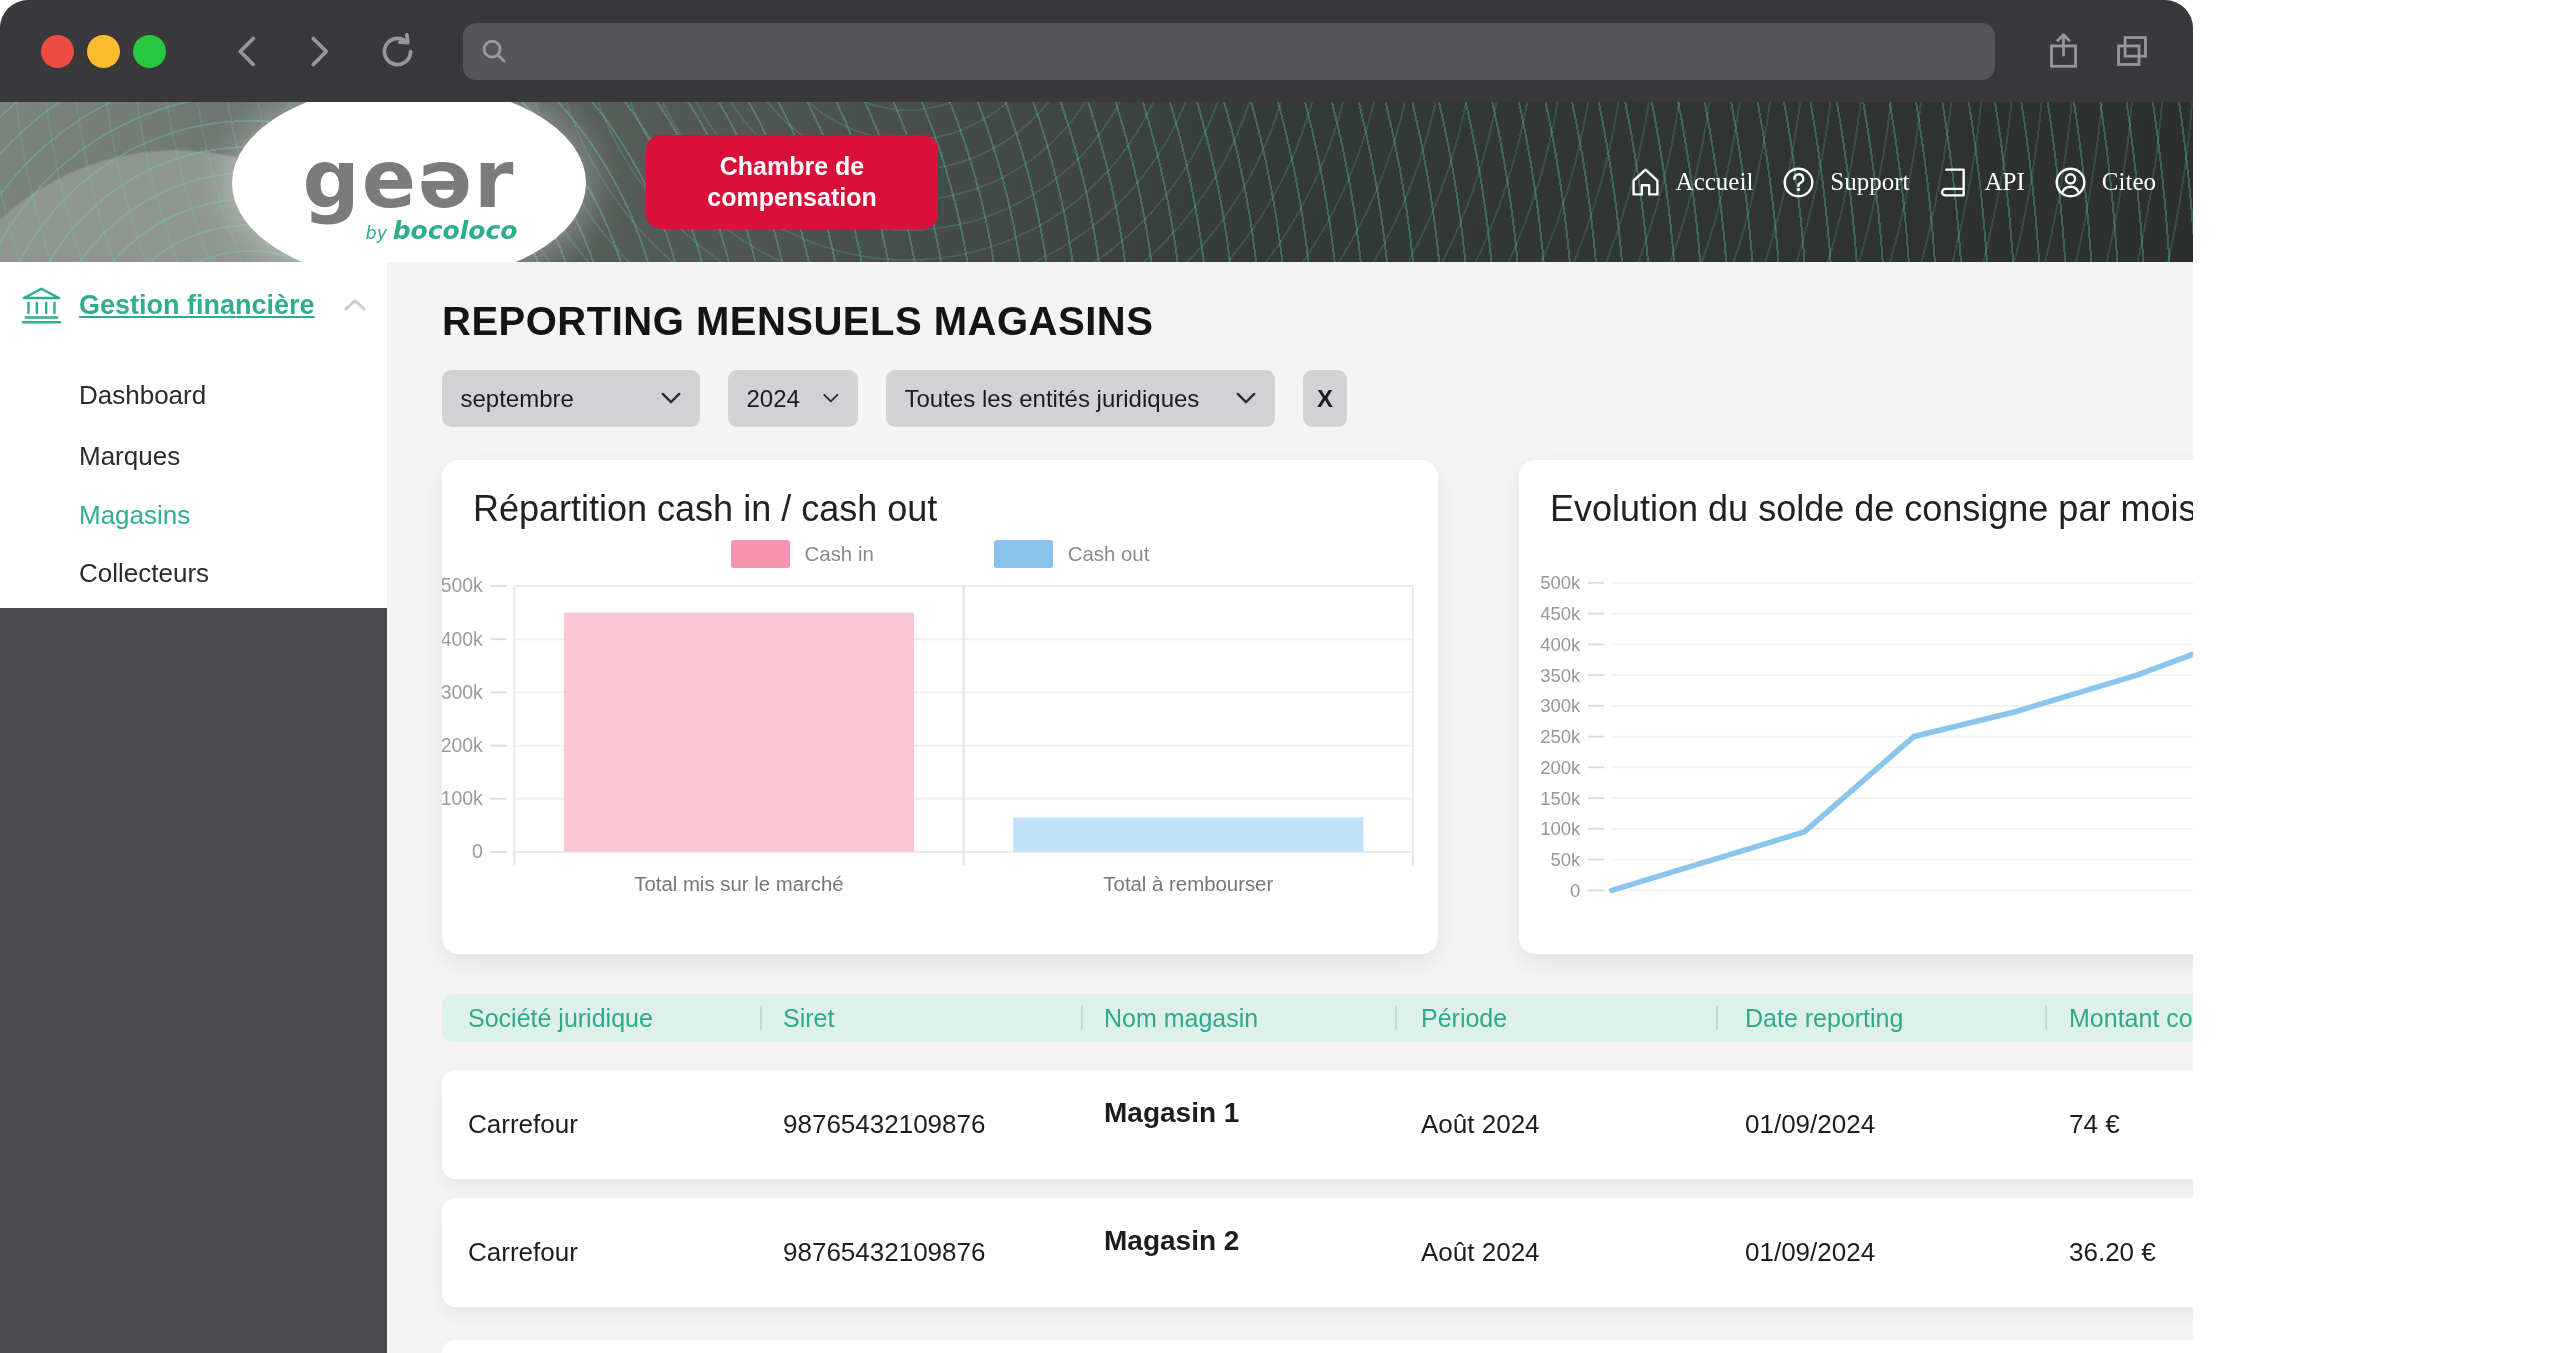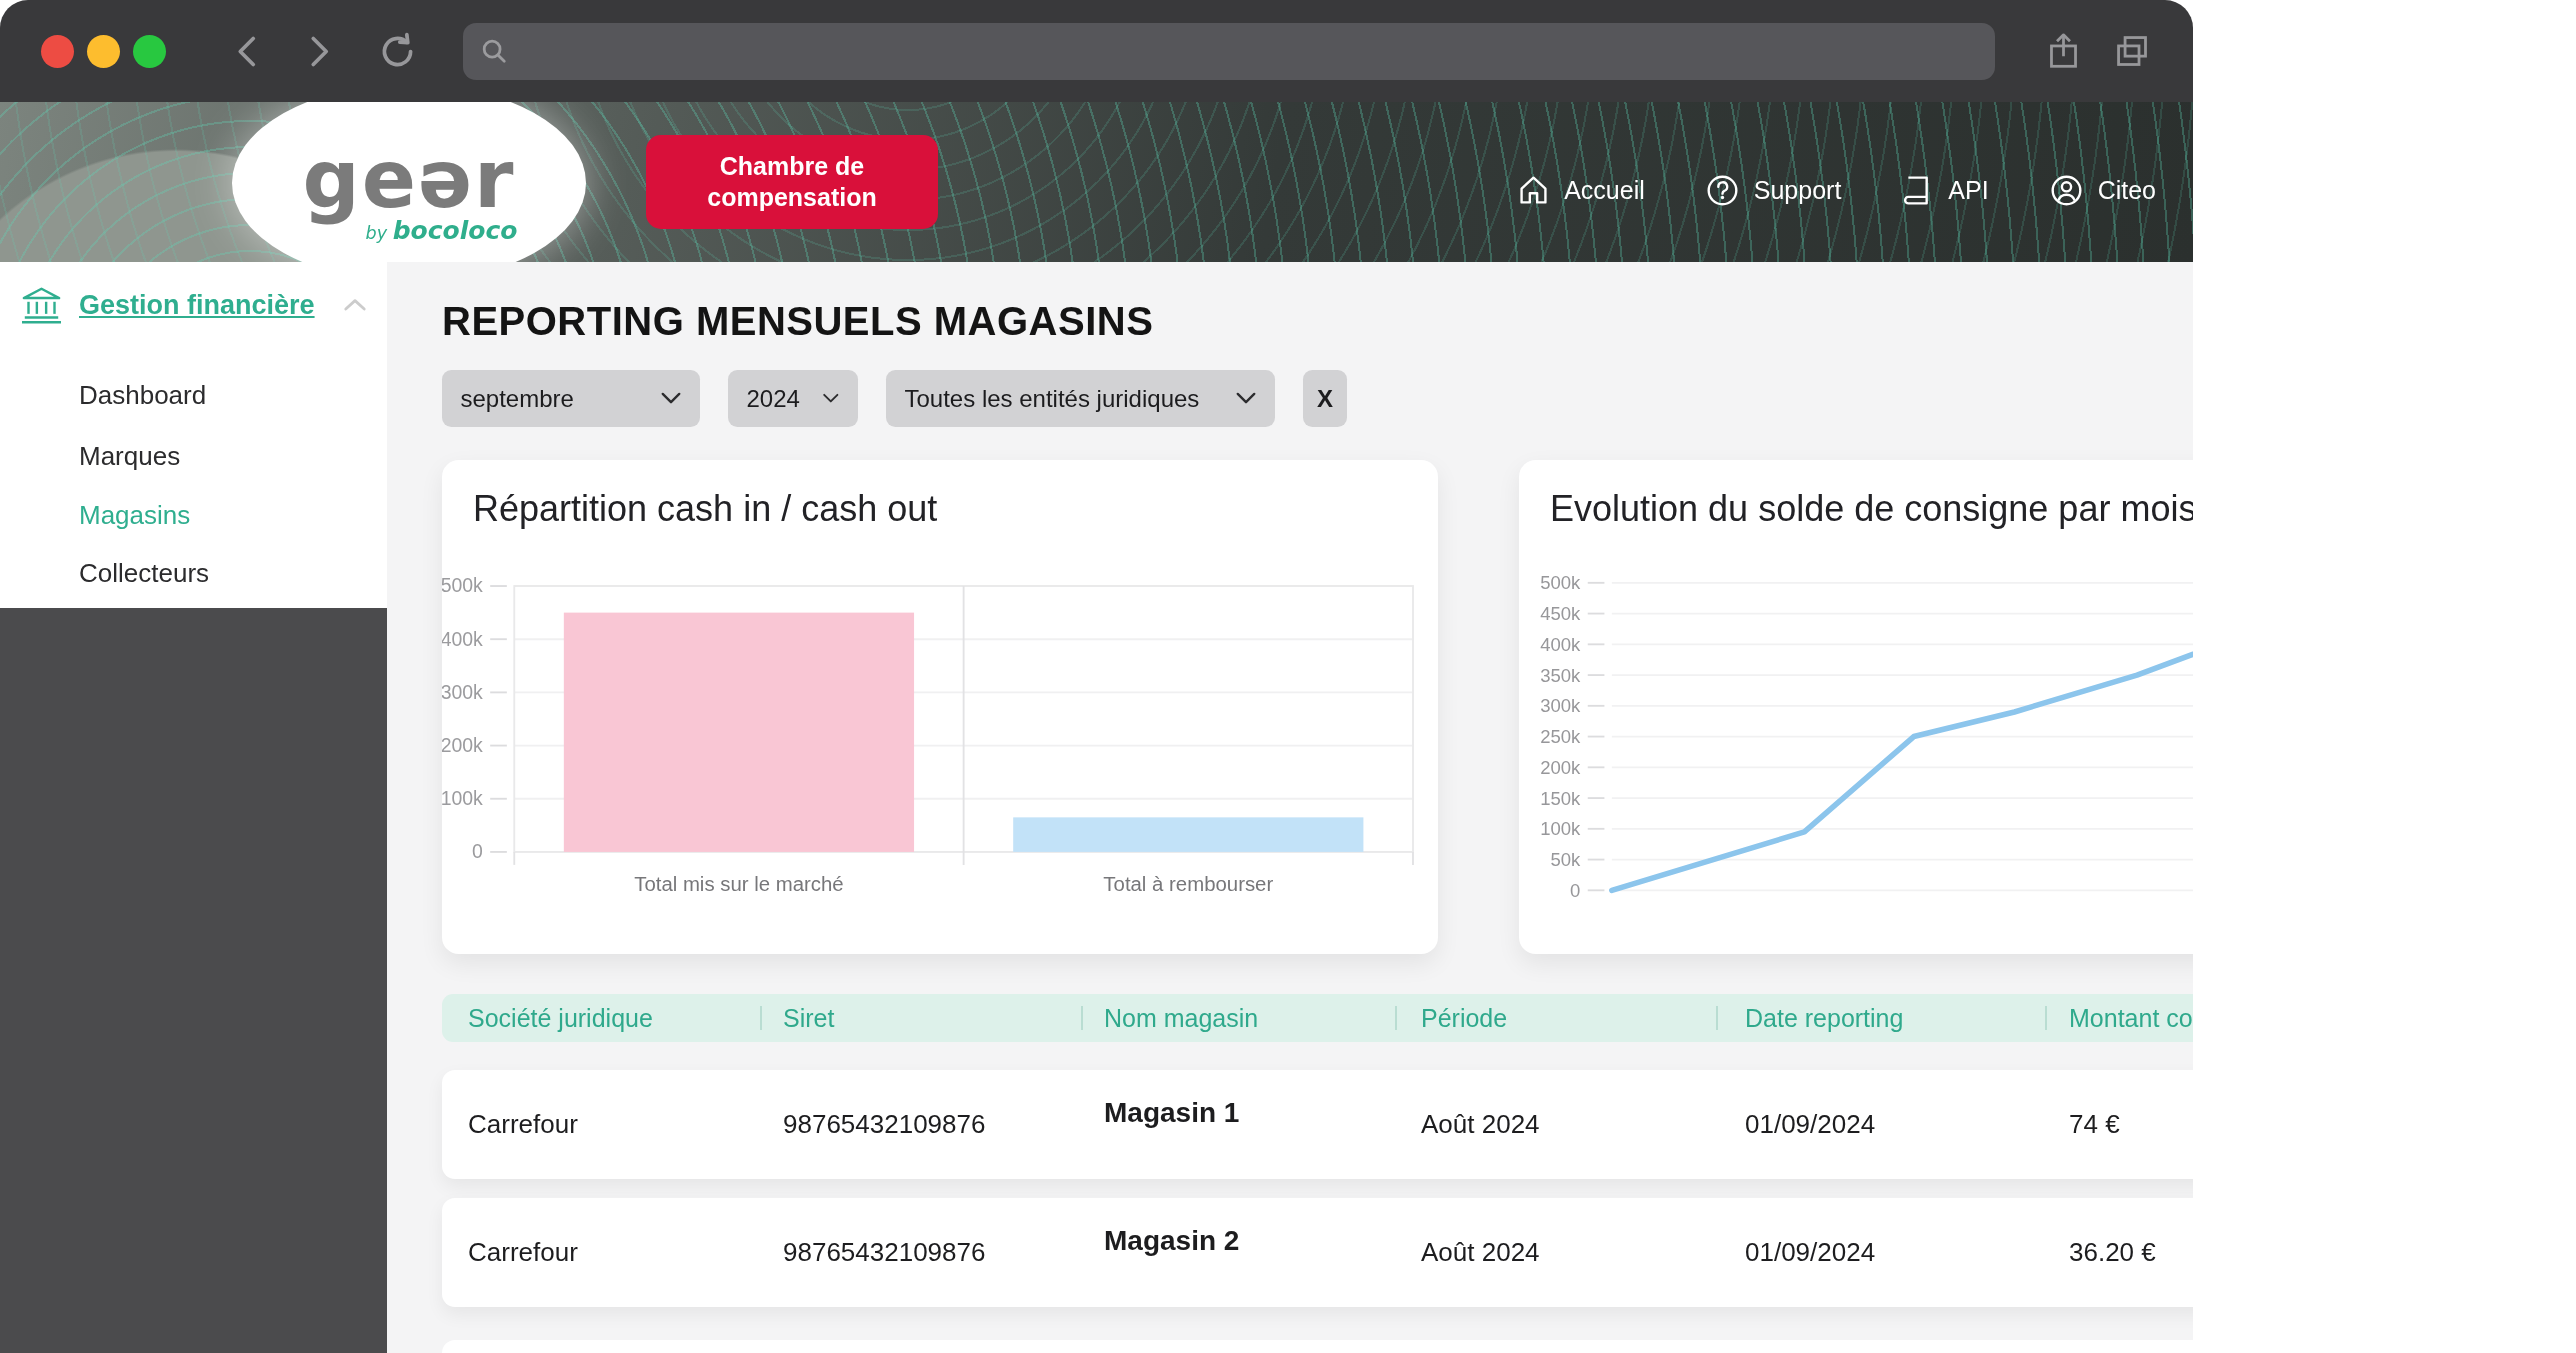--- a/index.html
+++ b/index.html
@@ -24,21 +24,21 @@
       radial-gradient(circle 259px at 176px 306px, #8f968f 99%, rgba(143,150,143,0) 100%),
       linear-gradient(100deg,#7c847e 0%,#565d59 28%,#343a38 58%,#2b302e 100%);
   }
   .logo-pill { position:absolute; left:232px; top:-18.5px; width:354px; height:198px; background:#ffffff; border-radius:50%;
     box-shadow:0 0 43px rgba(255,255,255,.45); display:flex; flex-direction:column; align-items:center; justify-content:center; }
   .logo-main { font-family:"DejaVu Sans", sans-serif; font-size:80px; font-weight:700; color:#7b7b7b; letter-spacing:1.9px; line-height:.9; margin-top:24px; }
   .logo-sub { font-family:"DejaVu Sans", sans-serif; font-style:italic; font-weight:700; font-size:25px; color:#2fae8c; margin-left:65px; }
   .logo-sub .by { font-size:17.6px; font-weight:400; margin-right:5.6px; }
   .cta-btn { position:absolute; left:646px; top:33px; width:292px; height:94px; background:#d9103a; border:none; border-radius:15px;
     color:#ffffff; font-weight:700; font-size:25px; line-height:1.25; cursor:pointer; font-family:"Liberation Sans",sans-serif; }
-  .top-nav { position:absolute; right:37px; top:8px; height:100%; display:flex; align-items:center; gap:60px; }
+  .top-nav { position:absolute; right:37px; top:0; height:100%; display:flex; align-items:center; gap:28px;font-family:Liberation Serif, serif; }
   .top-nav .nav-item { display:flex; align-items:center; gap:14px; color:#ffffff; font-size:25px; cursor:pointer; }
 
   
   .content { position:relative; display:flex; height:1092px; background:#f4f4f5; }
   .sidebar { position:relative; width:387px; flex:0 0 387px; }
   .sidebar-white { position:absolute; top:0; left:0; width:100%; height:346px; background:#ffffff; }
   .sidebar-dark  { position:absolute; top:346px; left:0; width:100%; bottom:0; background:#4b4b4d; }
   .side-section { position:absolute; top:23px; left:0; width:100%; }
   .side-head { position:relative; height:41px; display:flex; align-items:center; }
   .side-head .bank { position:absolute; left:20.4px; }
@@ -222,20 +222,30 @@
           <span class="val">Toutes les entités juridiques</span>
           <svg width="22" height="15" viewBox="0 0 24 16">
               <polyline points="3,3 12,12 21,3" fill="none" stroke="#2c2c2e" stroke-width="2.6" stroke-linecap="round" stroke-linejoin="round"></polyline>
             </svg>
         </div>
         <button class="clear-btn">X</button>
       </div>
 
       <section class="card card1">
         <div class="card-title">Répartition cash in / cash out</div>
+        <div class="legend">
+          <div class="legend-item">
+            <span class="legend-swatch" id="sw-cashin" style="background: rgb(247, 149, 177);"></span>
+            <span class="legend-label">Cash in</span>
+          </div>
+          <div class="legend-item">
+            <span class="legend-swatch" id="sw-cashout" style="background: rgb(138, 194, 236);"></span>
+            <span class="legend-label">Cash out</span>
+          </div>
+        </div>
         <svg id="barChart" class="chart-svg" width="996" height="371" viewBox="0 0 1075 400">
             <line x1="78" y1="303" x2="1048" y2="303" stroke="#f0f0f1" stroke-width="2"></line>
             <line x1="52" y1="303" x2="70" y2="303" stroke="#dcdcde" stroke-width="2"></line>
             <text x="44" y="310" text-anchor="end" font-size="21" fill="#9b9b9e" font-family="Liberation Sans, sans-serif">0</text>
             <line x1="78" y1="245.6" x2="1048" y2="245.6" stroke="#f0f0f1" stroke-width="2"></line>
             <line x1="52" y1="245.6" x2="70" y2="245.6" stroke="#dcdcde" stroke-width="2"></line>
             <text x="44" y="252.6" text-anchor="end" font-size="21" fill="#9b9b9e" font-family="Liberation Sans, sans-serif">100k</text>
             <line x1="78" y1="188.2" x2="1048" y2="188.2" stroke="#f0f0f1" stroke-width="2"></line>
             <line x1="52" y1="188.2" x2="70" y2="188.2" stroke="#dcdcde" stroke-width="2"></line>
             <text x="44" y="195.2" text-anchor="end" font-size="21" fill="#9b9b9e" font-family="Liberation Sans, sans-serif">200k</text>

